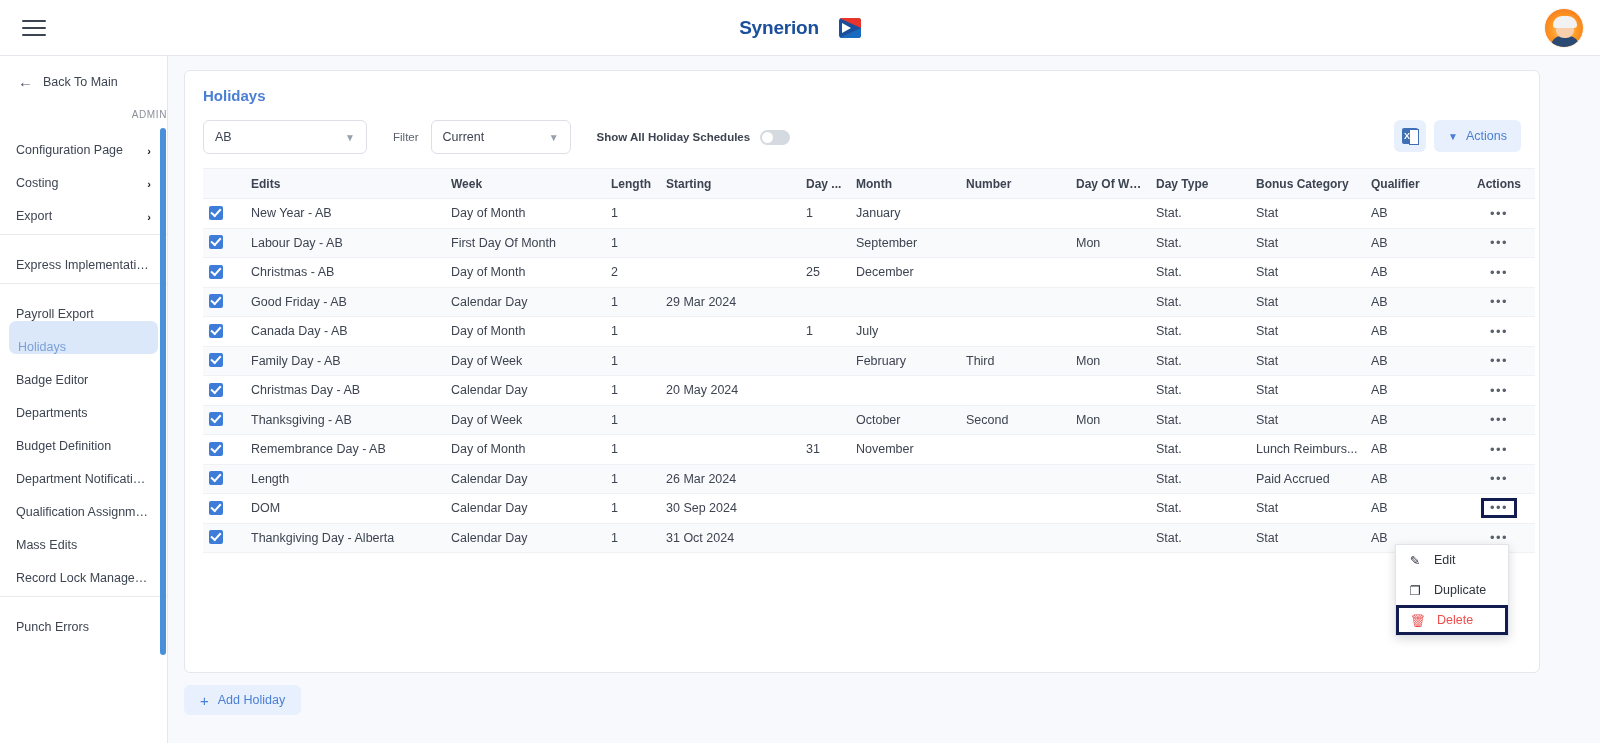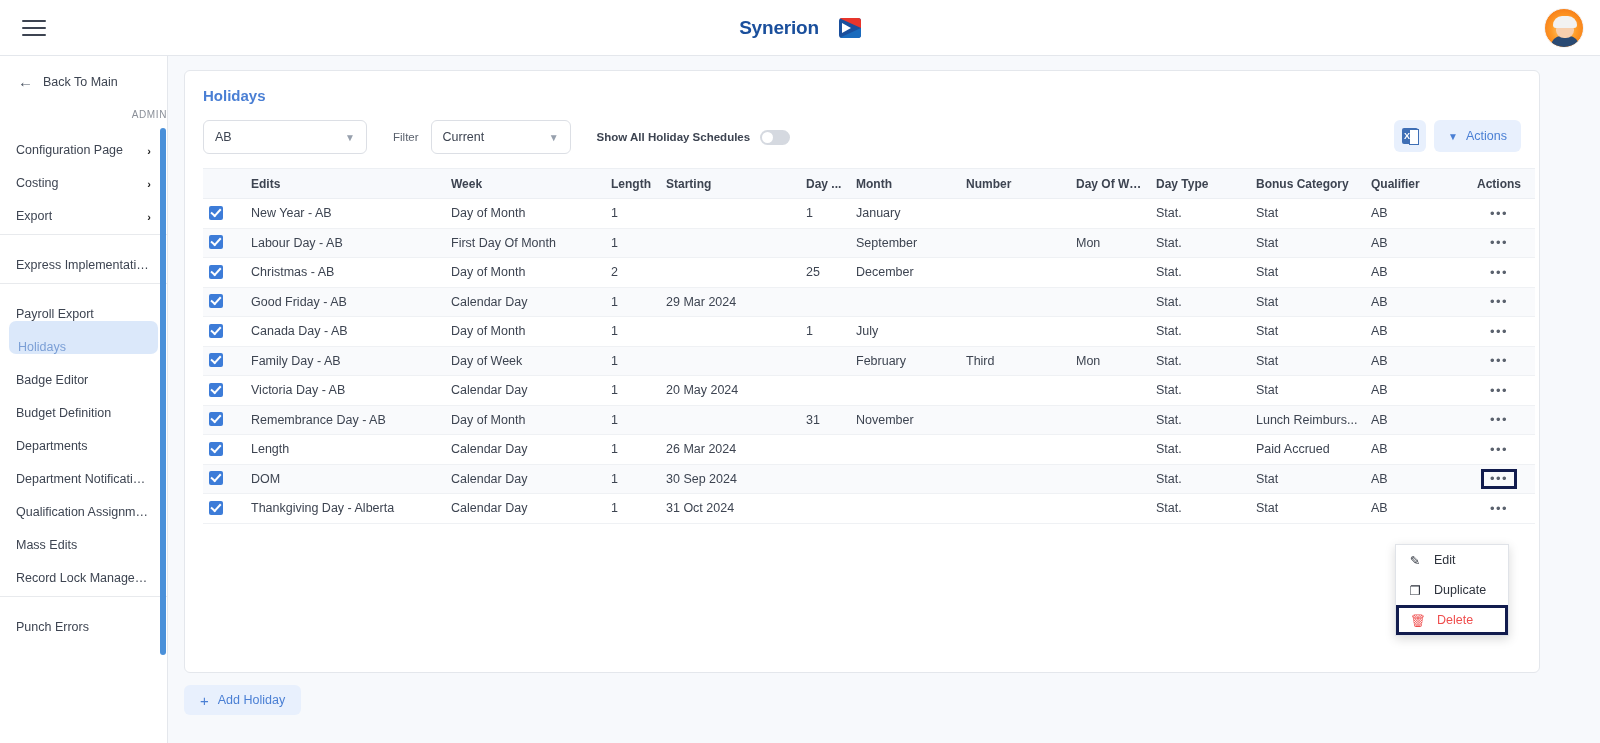--- a/index.html
+++ b/index.html
@@ -259,24 +259,24 @@
         <div class="nav-item">
           <span class="txt">Payroll Export</span>
         </div>
         <div class="nav-item active">
           <span class="txt">Holidays</span>
         </div>
         <div class="nav-item">
           <span class="txt">Badge Editor</span>
         </div>
         <div class="nav-item">
+          <span class="txt">Departments</span>
+        </div>
+        <div class="nav-item">
           <span class="txt">Budget Definition</span>
-        </div>
-        <div class="nav-item">
-          <span class="txt">Departments</span>
         </div>
         <div class="nav-item">
           <span class="txt">Department Notifications</span>
         </div>
         <div class="nav-item">
           <span class="txt">Qualification Assignments</span>
         </div>
         <div class="nav-item">
           <span class="txt">Mass Edits</span>
         </div>
@@ -446,28 +446,43 @@
             <td>February</td>
             <td>Third</td>
             <td>Mon</td>
             <td>Stat.</td>
             <td>Stat</td>
             <td>AB</td>
             <td class="act"><span class="dots">•••</span></td>
           </tr>
           <tr>
             <td><span class="cbox"></span></td>
-            <td>Victoria Day - AB</td>
+            <td>Christmas Day - AB</td>
             <td>Calendar Day</td>
             <td>1</td>
             <td>20 May 2024</td>
             <td></td>
             <td></td>
             <td></td>
             <td></td>
+            <td>Stat.</td>
+            <td>Stat</td>
+            <td>AB</td>
+            <td class="act"><span class="dots">•••</span></td>
+          </tr>
+          <tr>
+            <td><span class="cbox"></span></td>
+            <td>Thanksgiving - AB</td>
+            <td>Day of Week</td>
+            <td>1</td>
+            <td></td>
+            <td></td>
+            <td>October</td>
+            <td>Second</td>
+            <td>Mon</td>
             <td>Stat.</td>
             <td>Stat</td>
             <td>AB</td>
             <td class="act"><span class="dots">•••</span></td>
           </tr>
           <tr>
             <td><span class="cbox"></span></td>
             <td>Remembrance Day - AB</td>
             <td>Day of Month</td>
             <td>1</td>

